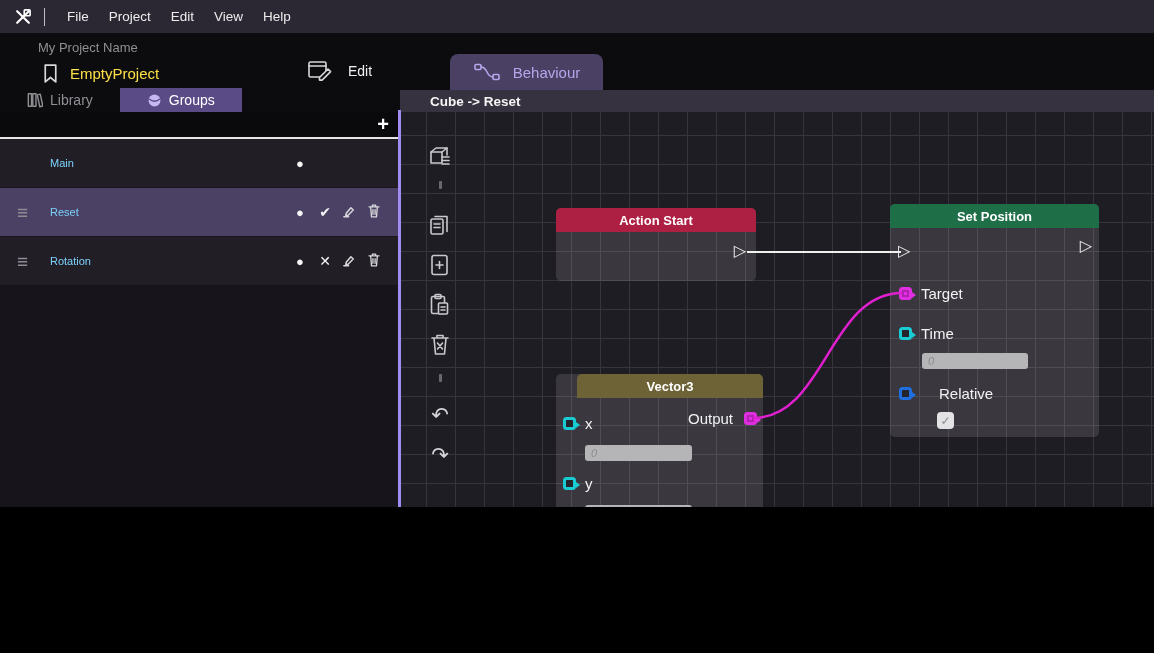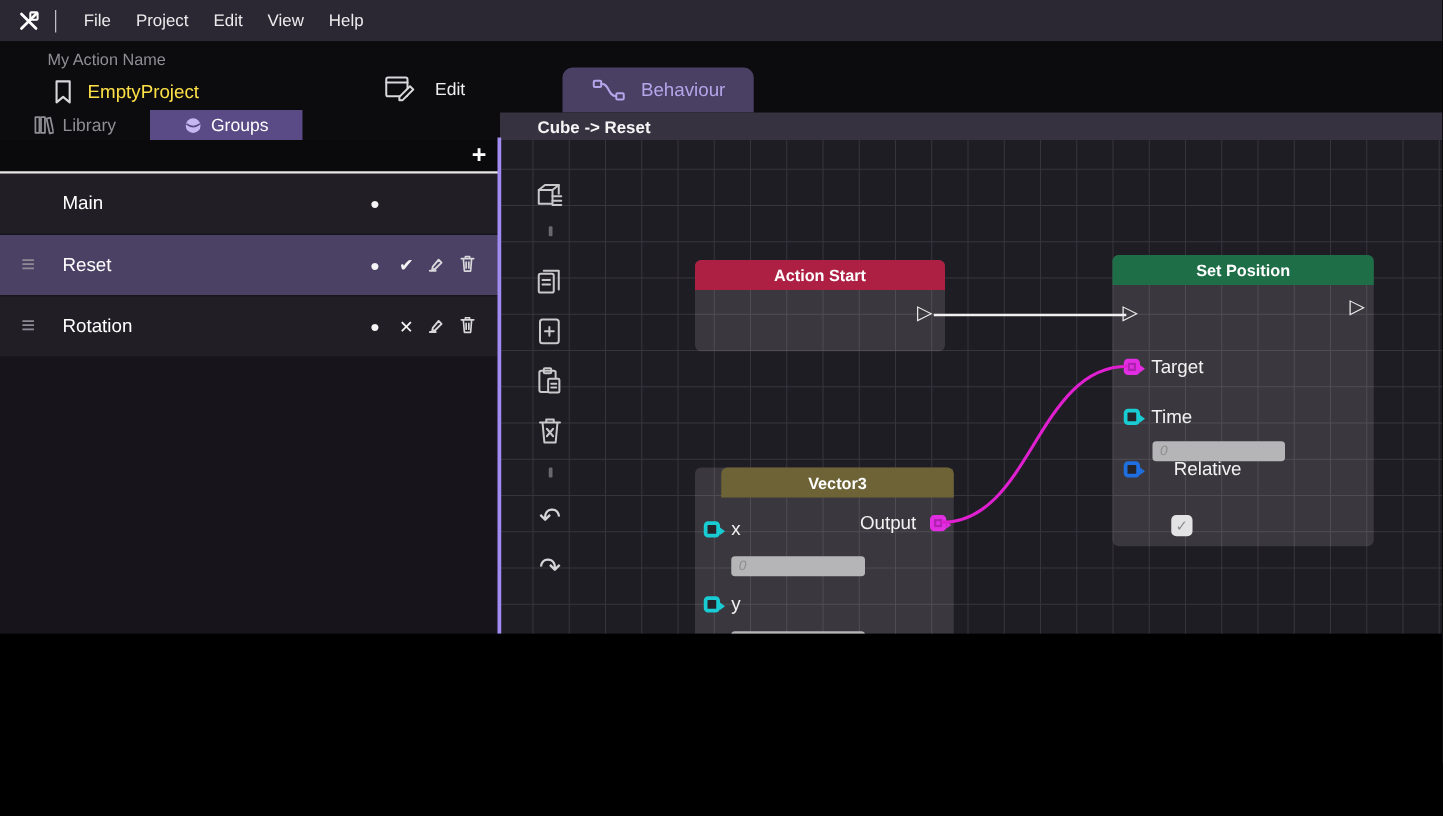--- a/index.html
+++ b/index.html
@@ -40,21 +40,21 @@
 
   
   .sidebar{position:absolute;left:0;top:112px;width:399px;height:541px;background:#17151b;}
   .addrow{position:relative;height:25px;background:#0a090c;border-bottom:2px solid #e6e6e6;}
   .addbtn{position:absolute;right:10px;top:0;font-size:20px;font-weight:bold;color:#ffffff;line-height:24px;}
   .srow{position:relative;height:48px;background:#211e26;margin-bottom:1px;}
   .srow.selected{background:var(--selected-row,#4a4164);}
   .srow .handle{position:absolute;left:17px;top:50%;transform:translateY(-50%);
     font-size:19px;color:#8d8a93;line-height:1;}
   .srow .lbl{position:absolute;left:50px;top:50%;transform:translateY(-50%);
-    font-size:15px;color:#ffffff;}
+    font-size:11px;color:#7dd3fc;}
   .srow .ric{position:absolute;top:50%;transform:translateY(-50%);color:#f5f5f5;
     font-size:14px;line-height:1;text-align:center;width:16px;}
   .srow .dot{left:292px;font-size:13px;}
   .srow .act{left:317px;}
   .srow .pen{left:341px;}
   .srow .trash{left:366px;}
 
   .divider{position:absolute;left:398px;top:110px;width:2.5px;height:543px;
     background:var(--accent-purple,#a18cf2);z-index:6;}
 
@@ -119,21 +119,21 @@
     </span>
     <span class="menusep"></span>
     <span class="menuitem">File</span>
     <span class="menuitem">Project</span>
     <span class="menuitem">Edit</span>
     <span class="menuitem">View</span>
     <span class="menuitem">Help</span>
   </div>
 
   <div class="projectband">
-    <div class="projlabel">My Action Name</div>
+    <div class="projlabel">My Project Name</div>
     <div class="projrow">
       <svg class="icon" width="17" height="21" viewBox="0 0 16 20">
         <path d="M3 2h10v16l-5-4.2L3 18z"></path>
       </svg>
       <span class="projname">EmptyProject</span>
     </div>
     <div class="editbtn">
       <svg class="icon" width="27" height="26" viewBox="0 0 26 26">
         <rect x="2.5" y="4" width="17" height="15" rx="1.5"></rect>
           <path d="M2.5 8h17"></path>
@@ -299,21 +299,21 @@
         <span class="port magenta"></span>
         <span class="plabel">Target</span>
       </div>
 
       <div class="prow" style="left:9px;top:119px;">
         <span class="port cyan"></span>
         <span class="plabel">Time</span>
       </div>
       <input class="nfield" style="left: 32px; top: 149px; width: 106px;" placeholder="0">
 
-      <div class="prow" style="left:9px;top:161px;gap:27px;">
+      <div class="prow" style="left:9px;top:179px;gap:27px;">
         <span class="port blue"></span>
         <span class="plabel">Relative</span>
       </div>
       <div class="ncheckbox" style="left:47px;top:208px;">
         <span>✓</span>
       </div>
     </div>
 
     <div class="node vector3" style="left:155px;top:262px;width:207px;height:212px;">
       <div class="node-header">Vector3</div>

